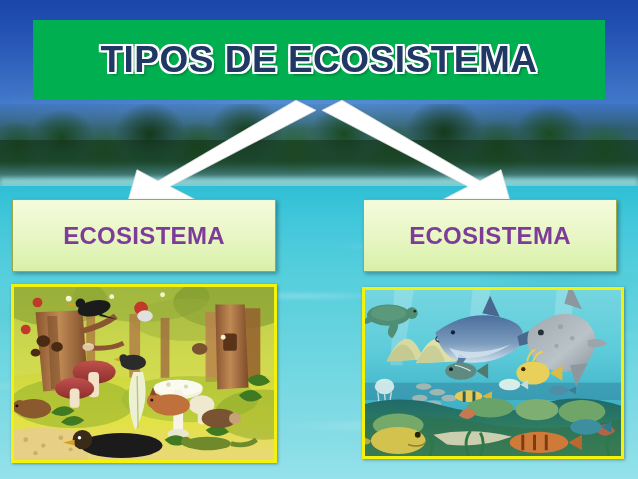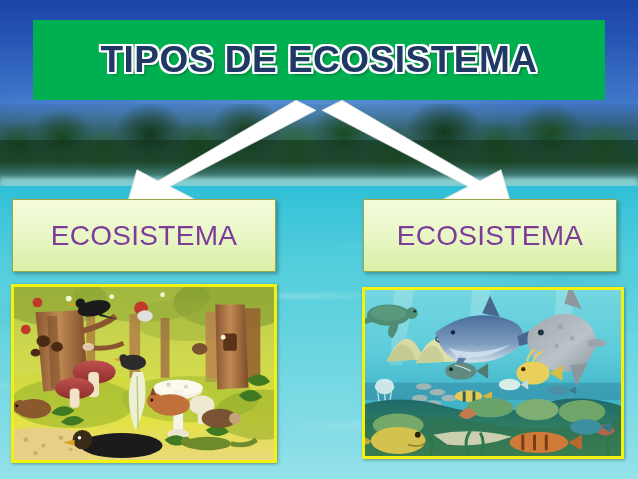--- a/index.html
+++ b/index.html
@@ -137,22 +137,22 @@
     background: linear-gradient(to bottom, #f4fbdc 0%, #eaf7c8 45%, #d8f0a8 100%);
     box-shadow: 2px 2px 4px rgba(0,0,0,0.30);
     display: flex;
     flex-direction: column;
     align-items: center;
     justify-content: center;
     box-sizing: border-box;
   }
   .label-box .line {
     color: #7d3c98;
-    font-weight: normal;
-    font-size: 28px;
+    font-weight: bold;
+    font-size: 24px;
     line-height: 29px;
     letter-spacing: 0.3px;
     white-space: nowrap;
   }
   #box-terrestre { left: 12px;  top: 199px; width: 264px; height: 73px; }
   #box-acuatico  { left: 363px; top: 199px; width: 254px; height: 73px; }
 
   
   .pic-frame {
     position: absolute;

